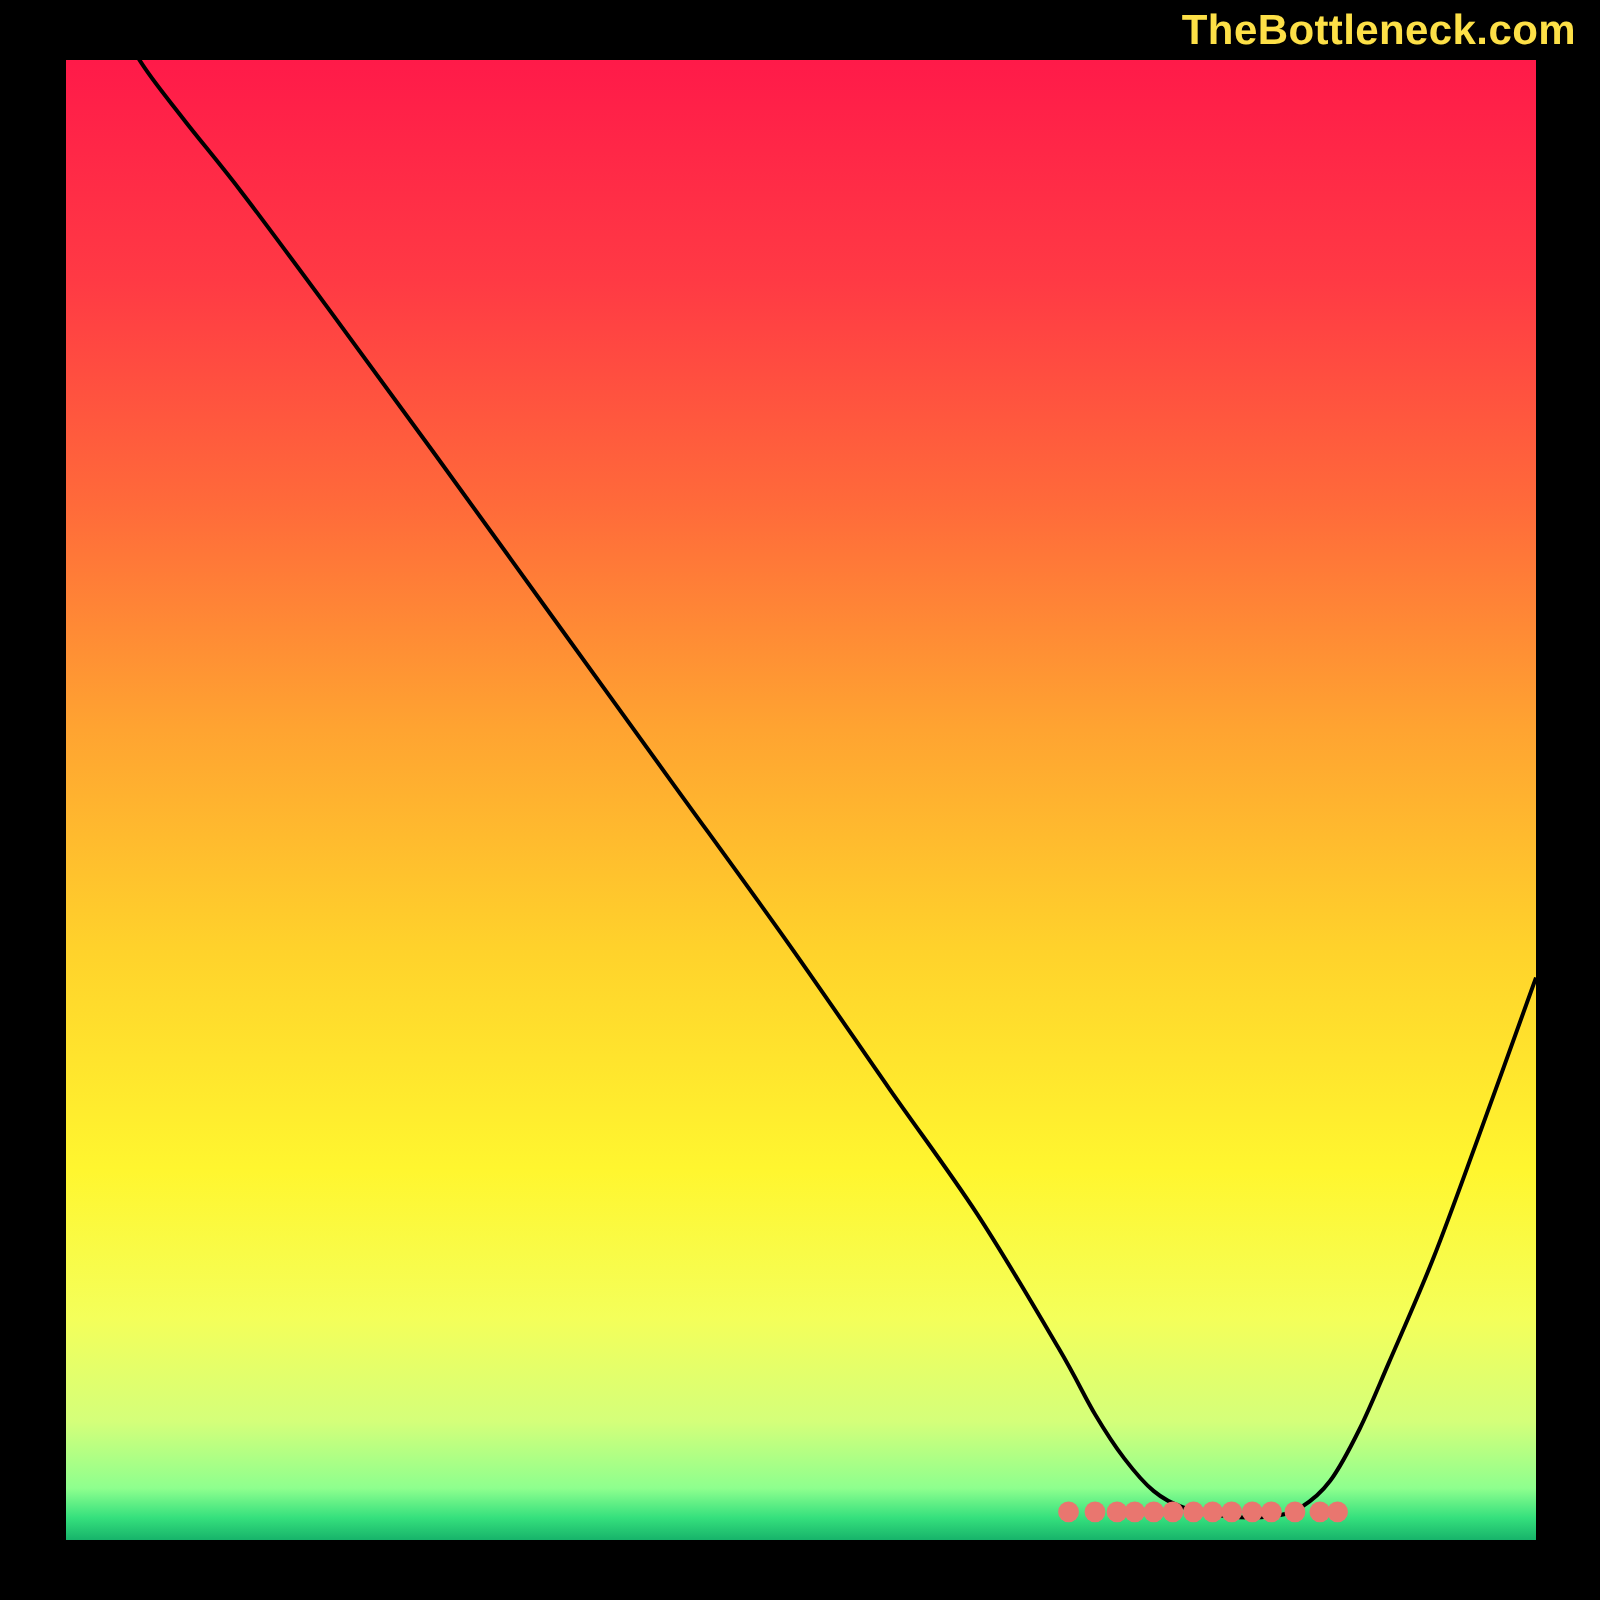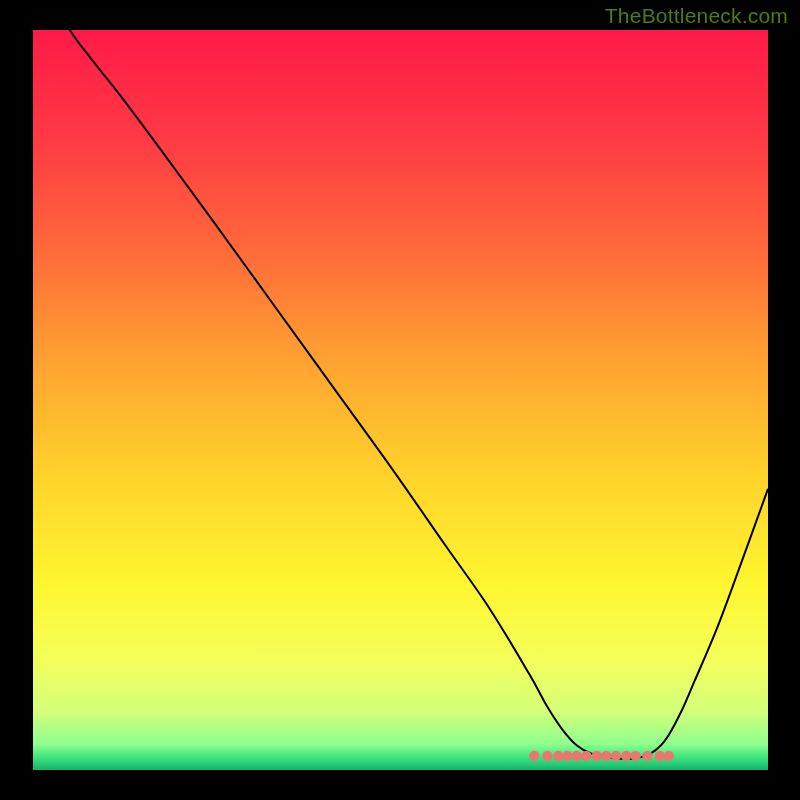--- a/index.html
+++ b/index.html
@@ -15,22 +15,22 @@
     width: 800px;
     height: 800px;
     background: #000;
   }
   .attribution {
     position: absolute;
     top: 4px;
     right: 12px;
     font-family: Arial, Helvetica, sans-serif;
     font-size: 21px;
-    font-weight: normal;
-    color: #4d7c0f;
+    font-weight: bold;
+    color: #fde047;
     letter-spacing: 0.2px;
   }
   svg.plot {
     position: absolute;
     left: 0;
     top: 0;
   }
 </style>
 </head>
 <body>

